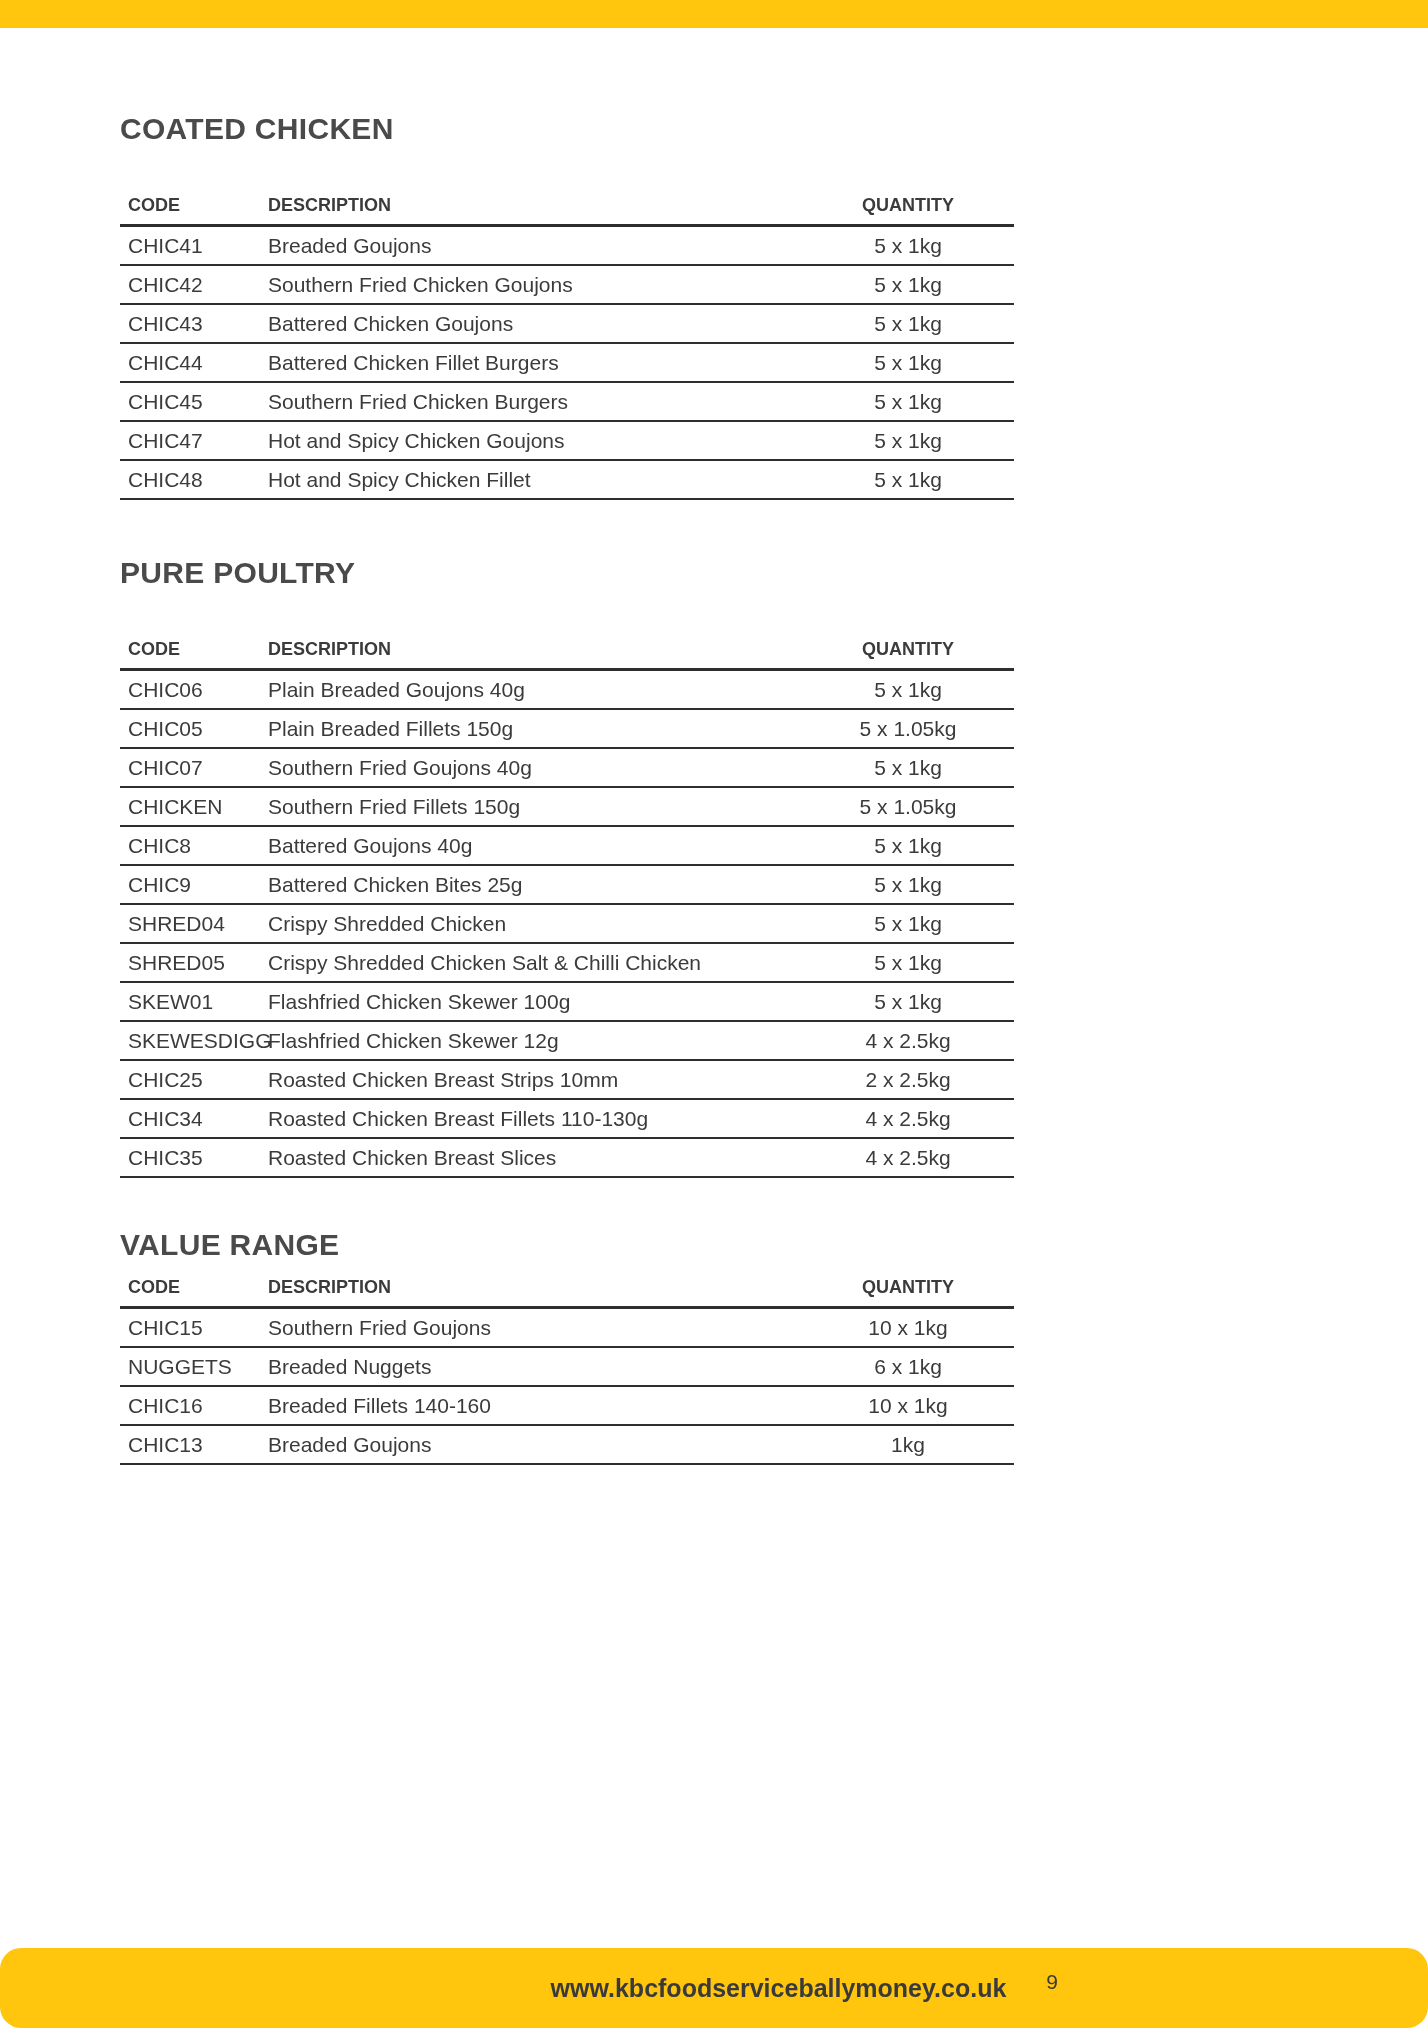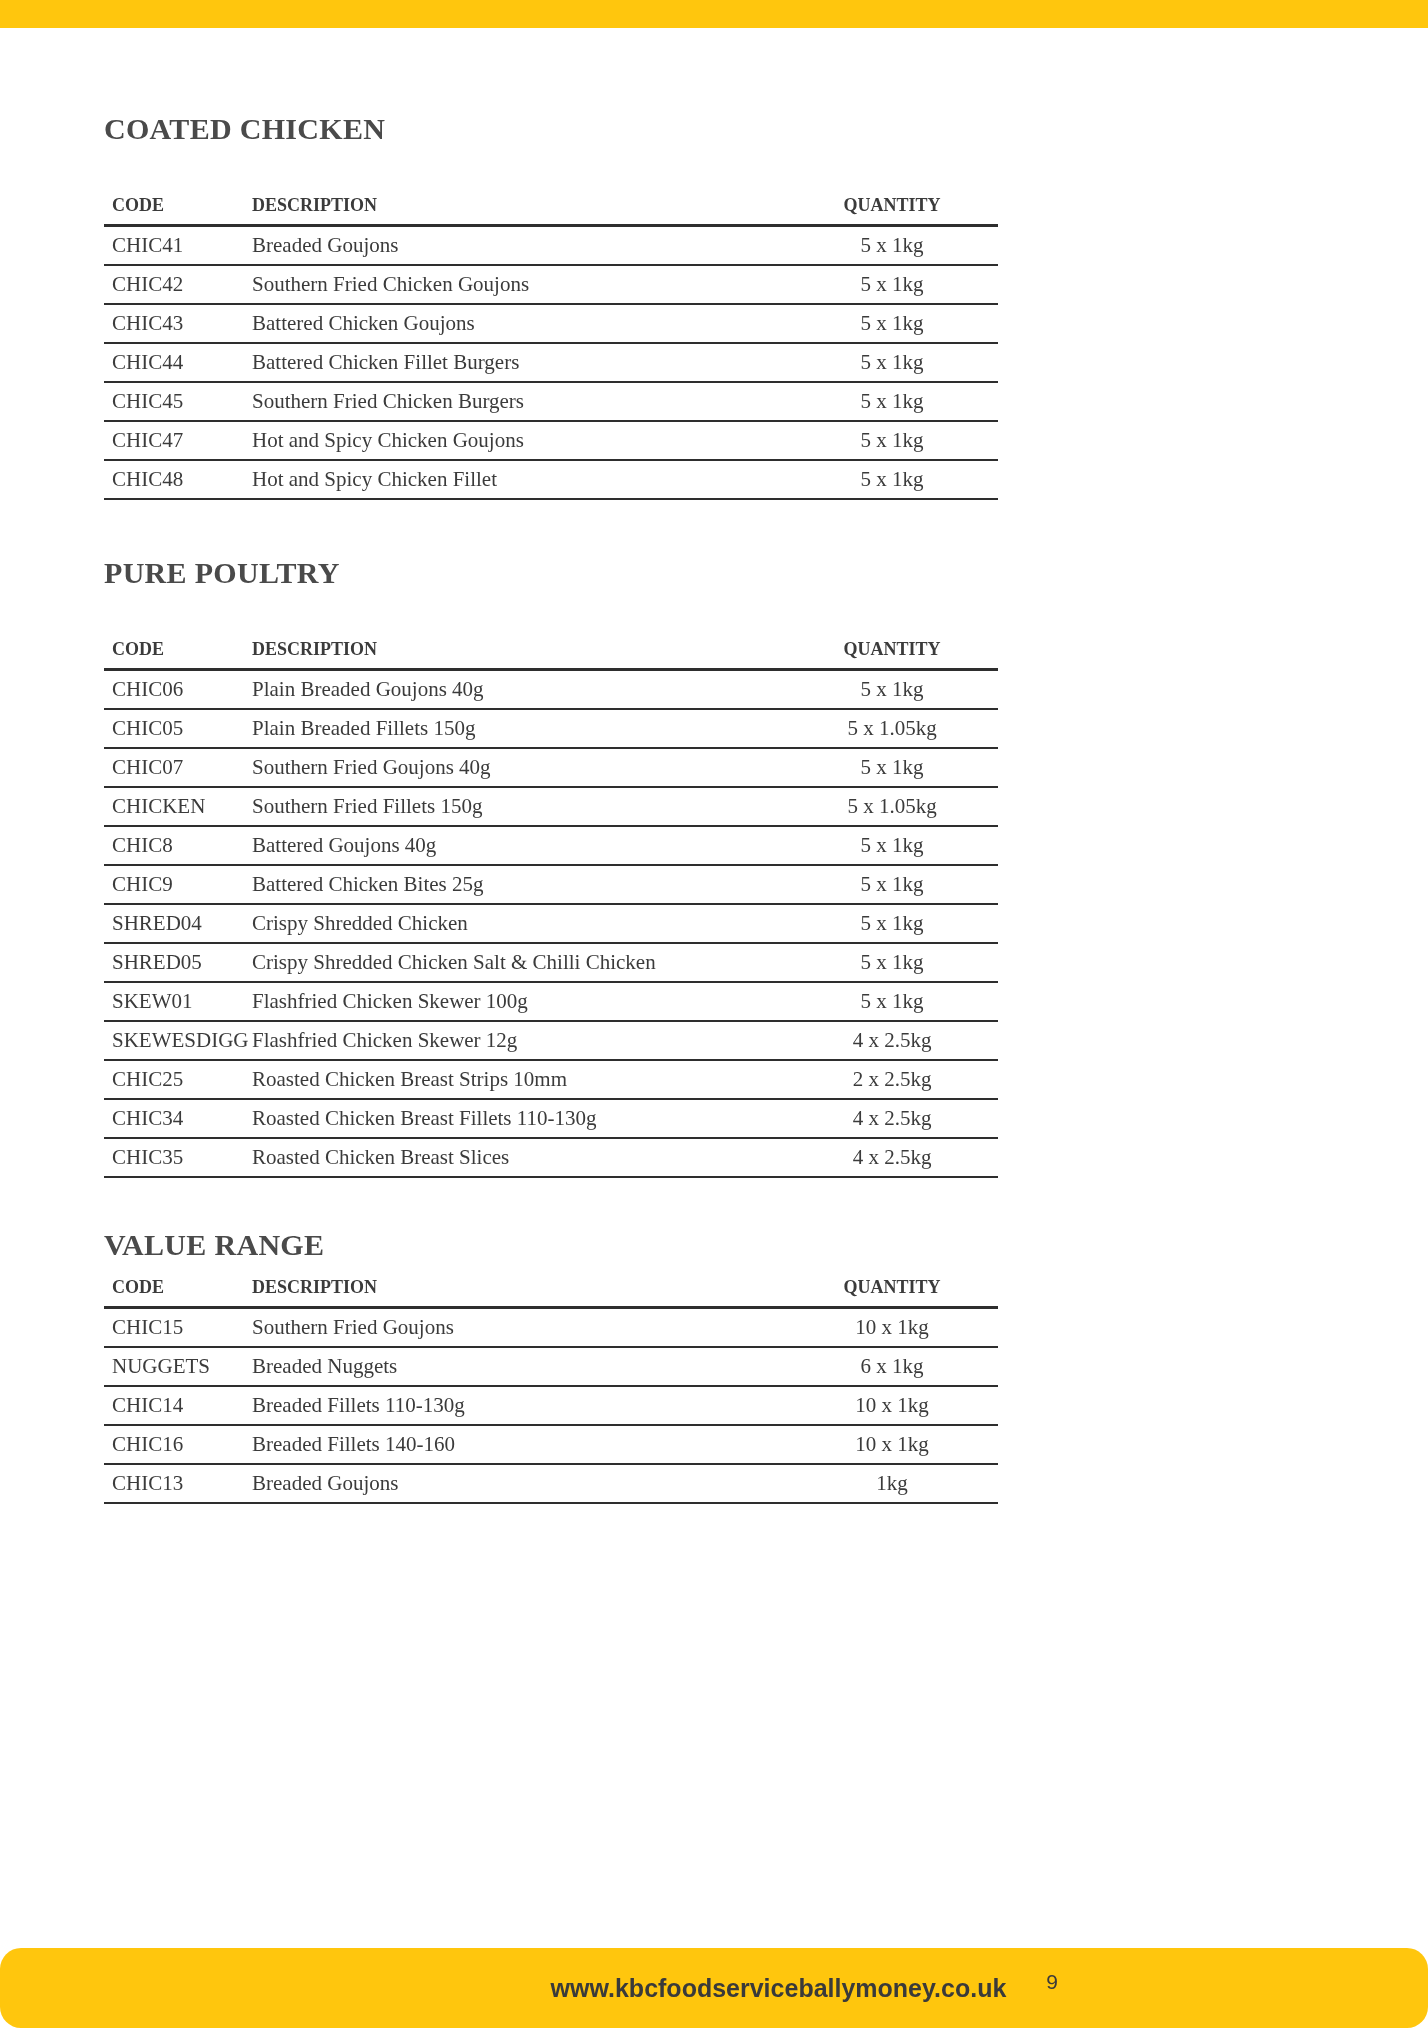--- a/index.html
+++ b/index.html
@@ -16,23 +16,22 @@
   .topbar {
     position: absolute;
     top: 0; left: 0;
     width: 100%;
     height: 28px;
     background: #ffc60d;
   }
   .content {
     position: absolute;
     top: 28px;
-    left: 104px;
+    left: 120px;
     width: 894px;
-    font-family: Liberation Serif, serif;
   }
   .section-title {
     font-size: 30px;
     font-weight: bold;
     color: #4a4a4a;
     letter-spacing: 0.3px;
     margin: 0;
     padding: 0;
   }
   .title-1 { margin-top: 84px; margin-bottom: 40px; }
@@ -265,25 +264,20 @@
             <td class="col-desc">Southern Fried Goujons</td>
             <td class="col-qty">10 x 1kg</td>
           </tr>
 
           <tr>
             <td class="col-code">NUGGETS</td>
             <td class="col-desc">Breaded Nuggets</td>
             <td class="col-qty">6 x 1kg</td>
           </tr>
 
-          <tr>
-            <td class="col-code">CHIC14</td>
-            <td class="col-desc">Breaded Fillets 110-130g</td>
-            <td class="col-qty">10 x 1kg</td>
-          </tr>
 
           <tr>
             <td class="col-code">CHIC16</td>
             <td class="col-desc">Breaded Fillets 140-160</td>
             <td class="col-qty">10 x 1kg</td>
           </tr>
 
           <tr>
             <td class="col-code">CHIC13</td>
             <td class="col-desc">Breaded Goujons</td>

